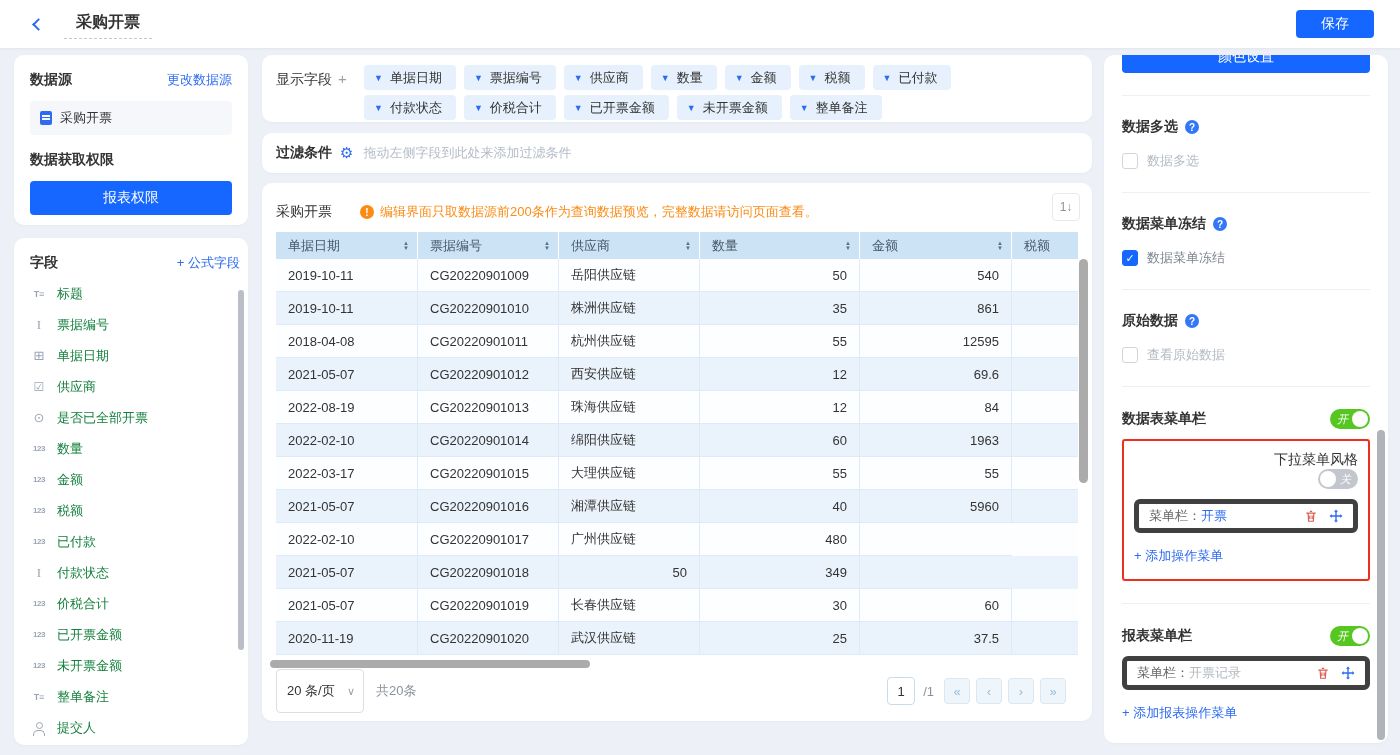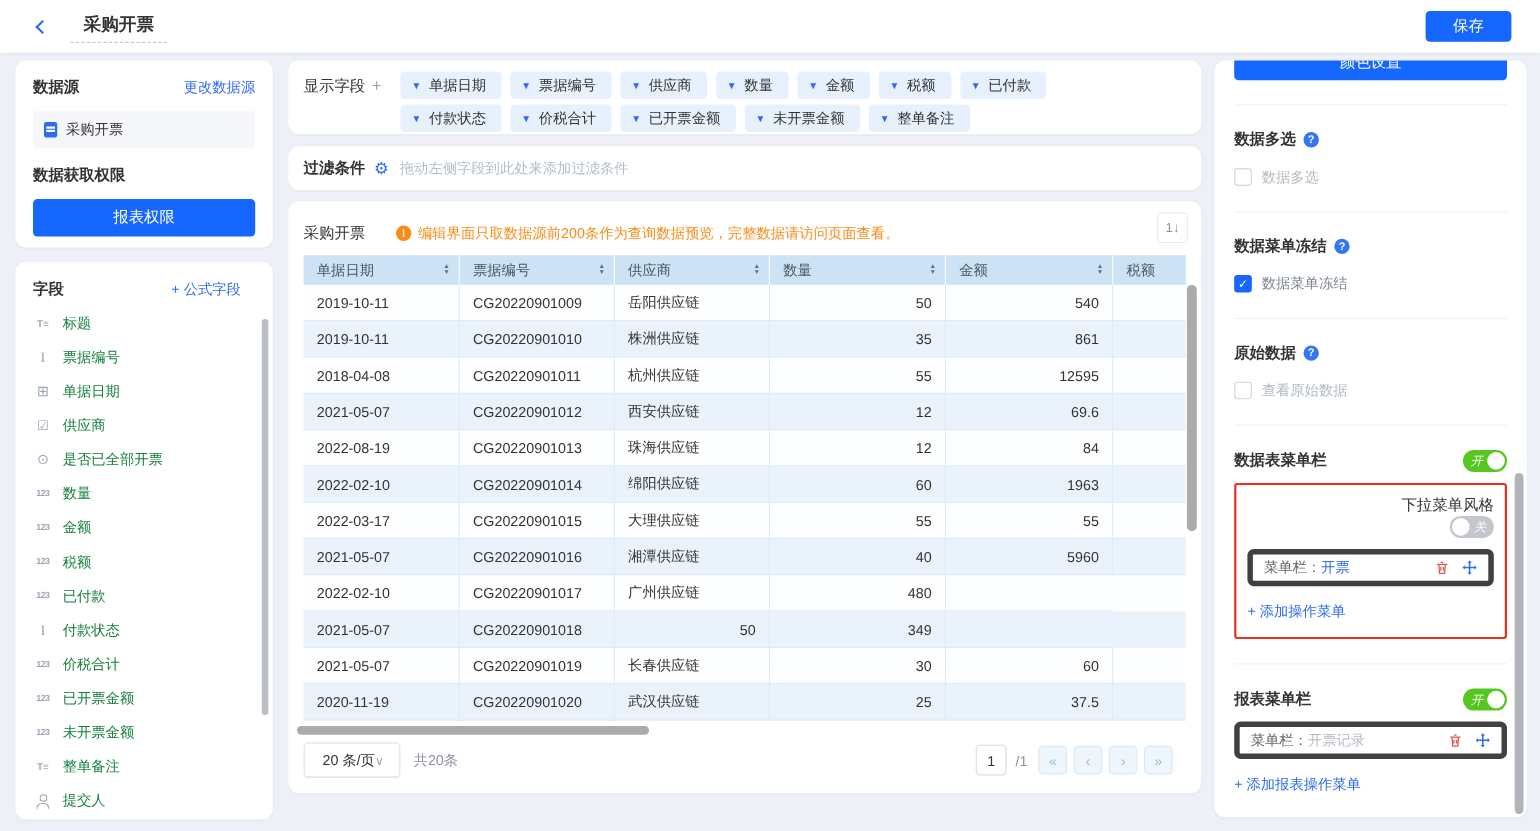--- a/index.html
+++ b/index.html
@@ -30,21 +30,21 @@
   .link { color:#2e6bf2; font-size:13px; text-decoration:none; cursor:pointer; }
   .ds-item { margin-top:12px; height:34px; background:#f5f7fa; border-radius:4px;
              display:flex; align-items:center; gap:8px; padding:0 10px; cursor:pointer; }
   .doc-icon { width:12px; height:14px; background:#2e6bf2; border-radius:2px; position:relative; flex:none; }
   .doc-icon::before { content:""; position:absolute; left:2px; top:4px; width:8px; height:1.5px; background:#fff; box-shadow:0 3px 0 #fff; }
   .mt16 { margin-top:16px; }
   .btn-primary { margin-top:12px; width:100%; height:34px; background:#1567ff; color:#fff; border:none;
                  border-radius:4px; font-size:14px; cursor:pointer; font-family:inherit; }
 
   
-  .fields-card { left:14px; top:238px; width:234px; height:507px; padding:16px 29px 8px 16px; overflow:hidden; }
+  .fields-card { left:14px; top:238px; width:234px; height:507px; padding:16px 8px 8px 16px; overflow:hidden; }
   .f-list { margin-top:6px; }
   .f-item { height:31px; display:flex; align-items:center; gap:9px; cursor:grab; color:#555; }
   .f-label { font-size:13px; color:#15803d; }
   .f-icon { width:18px; height:16px; display:inline-flex; align-items:center; justify-content:center;
             color:#9aa5b5; flex:none; }
   .f-icon[data-icon="title"]::before { content:"T\2261"; font-size:9px; font-weight:bold; }
   .f-icon[data-icon="text"]::before { content:"I"; font-family:"Liberation Serif","DejaVu Serif",serif; font-size:13px; }
   .f-icon[data-icon="date"]::before { content:"\229E"; font-size:13px; }
   .f-icon[data-icon="select"]::before { content:"\2611"; font-size:12px; }
   .f-icon[data-icon="radio"]::before { content:"\2299"; font-size:13px; }
@@ -91,22 +91,22 @@
   .tbody { }
   .trow { display:grid; grid-template-columns:142px 141px 141px 160px 152px 1fr; height:33px; }
   .trow:nth-of-type(odd) { background:#fdfeff; }
   .trow:nth-of-type(even) { background:#eaf3fb; }
   .td { display:flex; align-items:center; padding:0 12px; border-right:1px solid #dcebf7; border-bottom:1px solid #dcebf7; font-size:13px; color:#333; }
   .td:last-child { border-right:none; }
   .td.num { justify-content:flex-end; }
   .tv-scroll { right:4px; top:76px; width:9px; height:224px; background:#ababab; border-radius:5px; position:absolute; }
   .th-scroll { position:absolute; left:8px; top:477px; width:320px; height:8px; background:#ababab; border-radius:4px; }
   .t-footer { position:absolute; left:14px; right:14px; bottom:14px; height:32px; display:flex; align-items:center; }
-  .psize { width:88px; height:32px; border:1px solid #dcdee2; border-radius:4px; display:flex; align-items:center;
-           justify-content:center; padding:0 8px 0 10px; font-size:13px; color:#333; cursor:pointer; background:#fff; }
+  .psize { width:88px; height:44px; border:1px solid #dcdee2; border-radius:4px; display:flex; align-items:center;
+           justify-content:space-between; padding:0 8px 0 10px; font-size:13px; color:#333; cursor:pointer; background:#fff; }
   .psize .sel-chev { color:#98a1ab; font-size:11px; }
   .ptotal { color:#8a929c; margin-left:12px; }
   .pager { margin-left:auto; display:flex; align-items:center; gap:6px; margin-right:12px; }
   .pnum { width:28px; height:28px; border:1px solid #c9dcec; border-radius:4px; display:flex; align-items:center;
           justify-content:center; font-size:13px; color:#333; background:#fff; }
   .pof { color:#8a929c; margin:0 4px 0 2px; }
   .pbtn { width:26px; height:26px; background:#eef6fc; border:1px solid #d9e8f4; border-radius:4px; color:#93bede;
           font-size:13px; display:flex; align-items:center; justify-content:center; cursor:pointer; }
 
   

